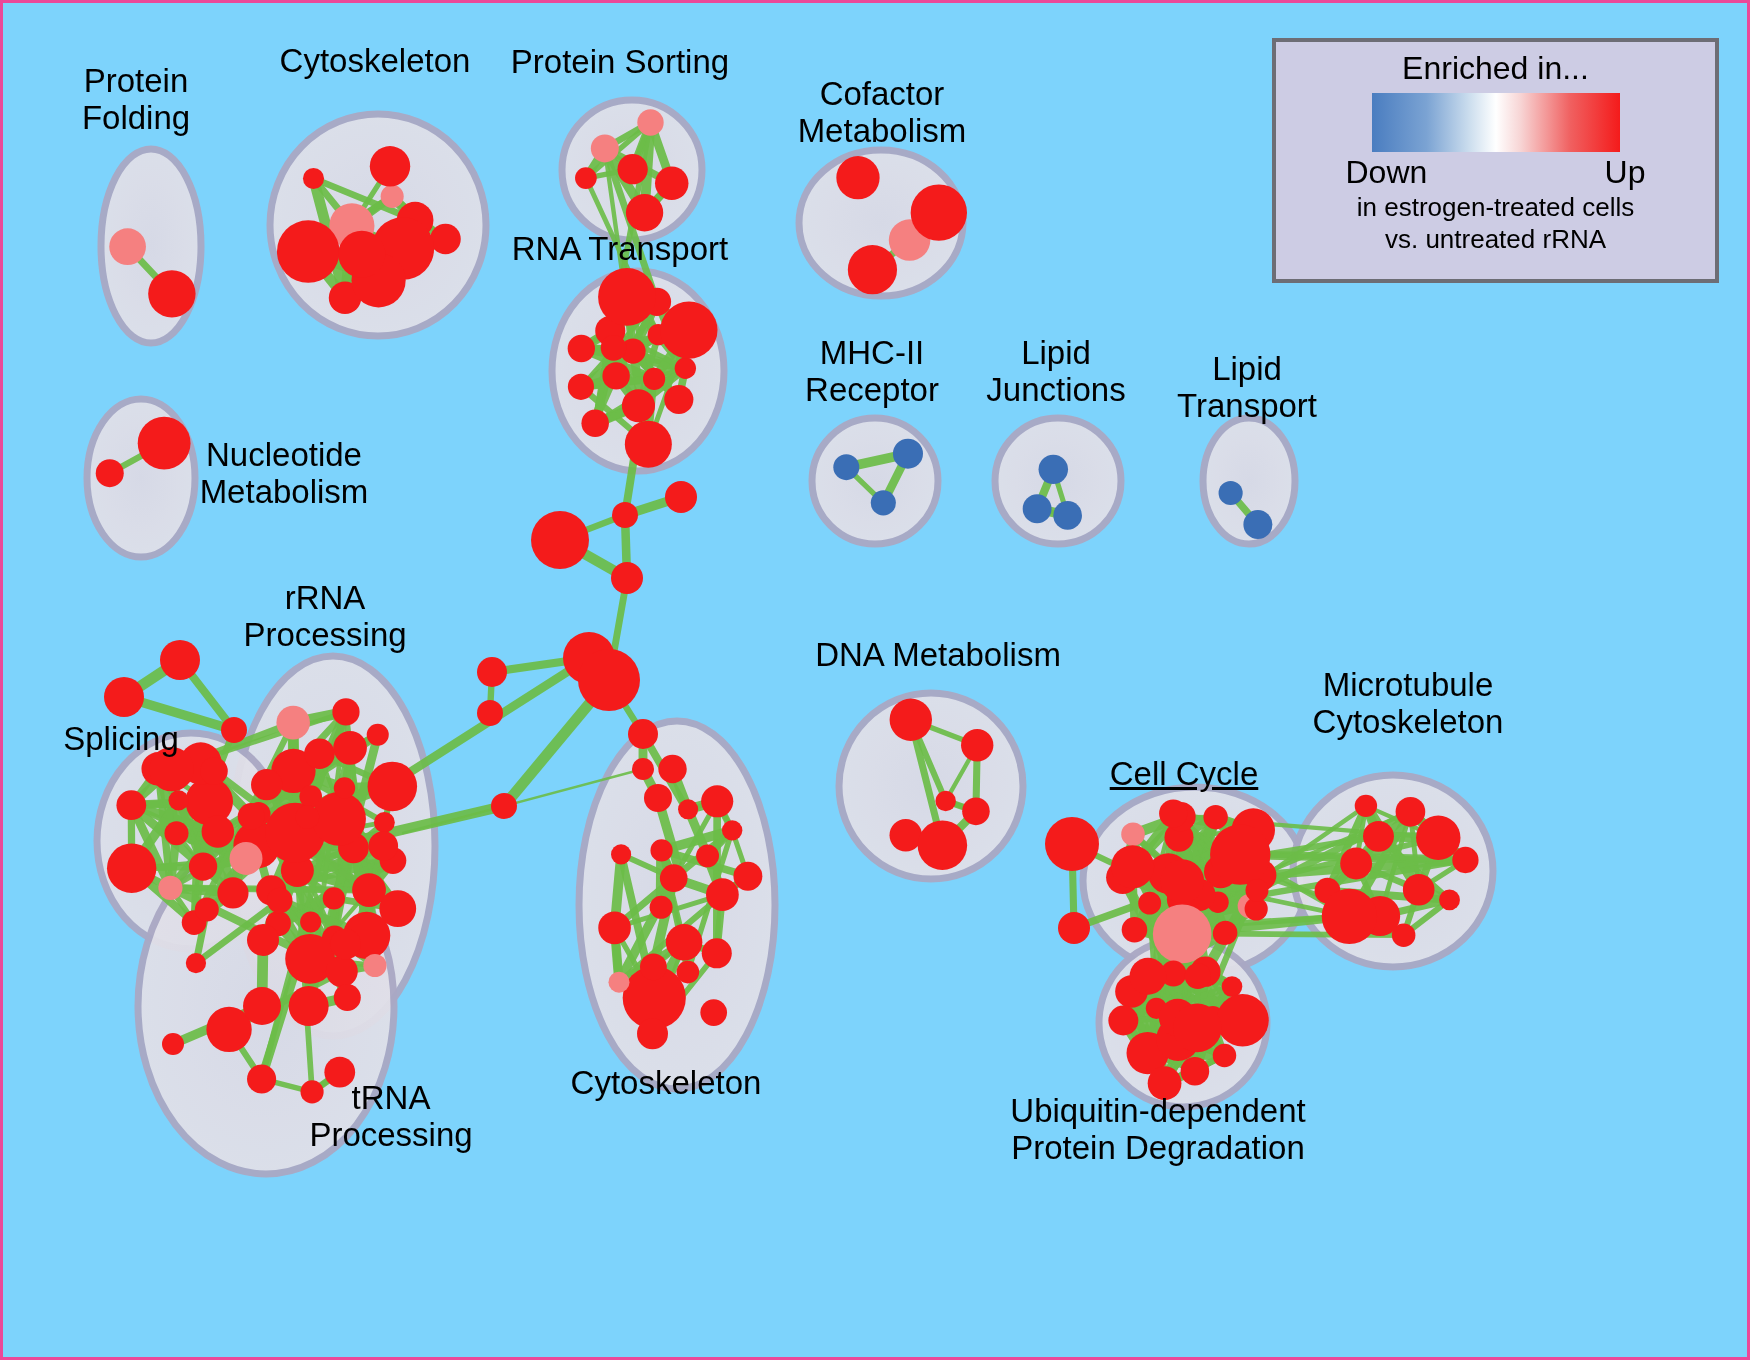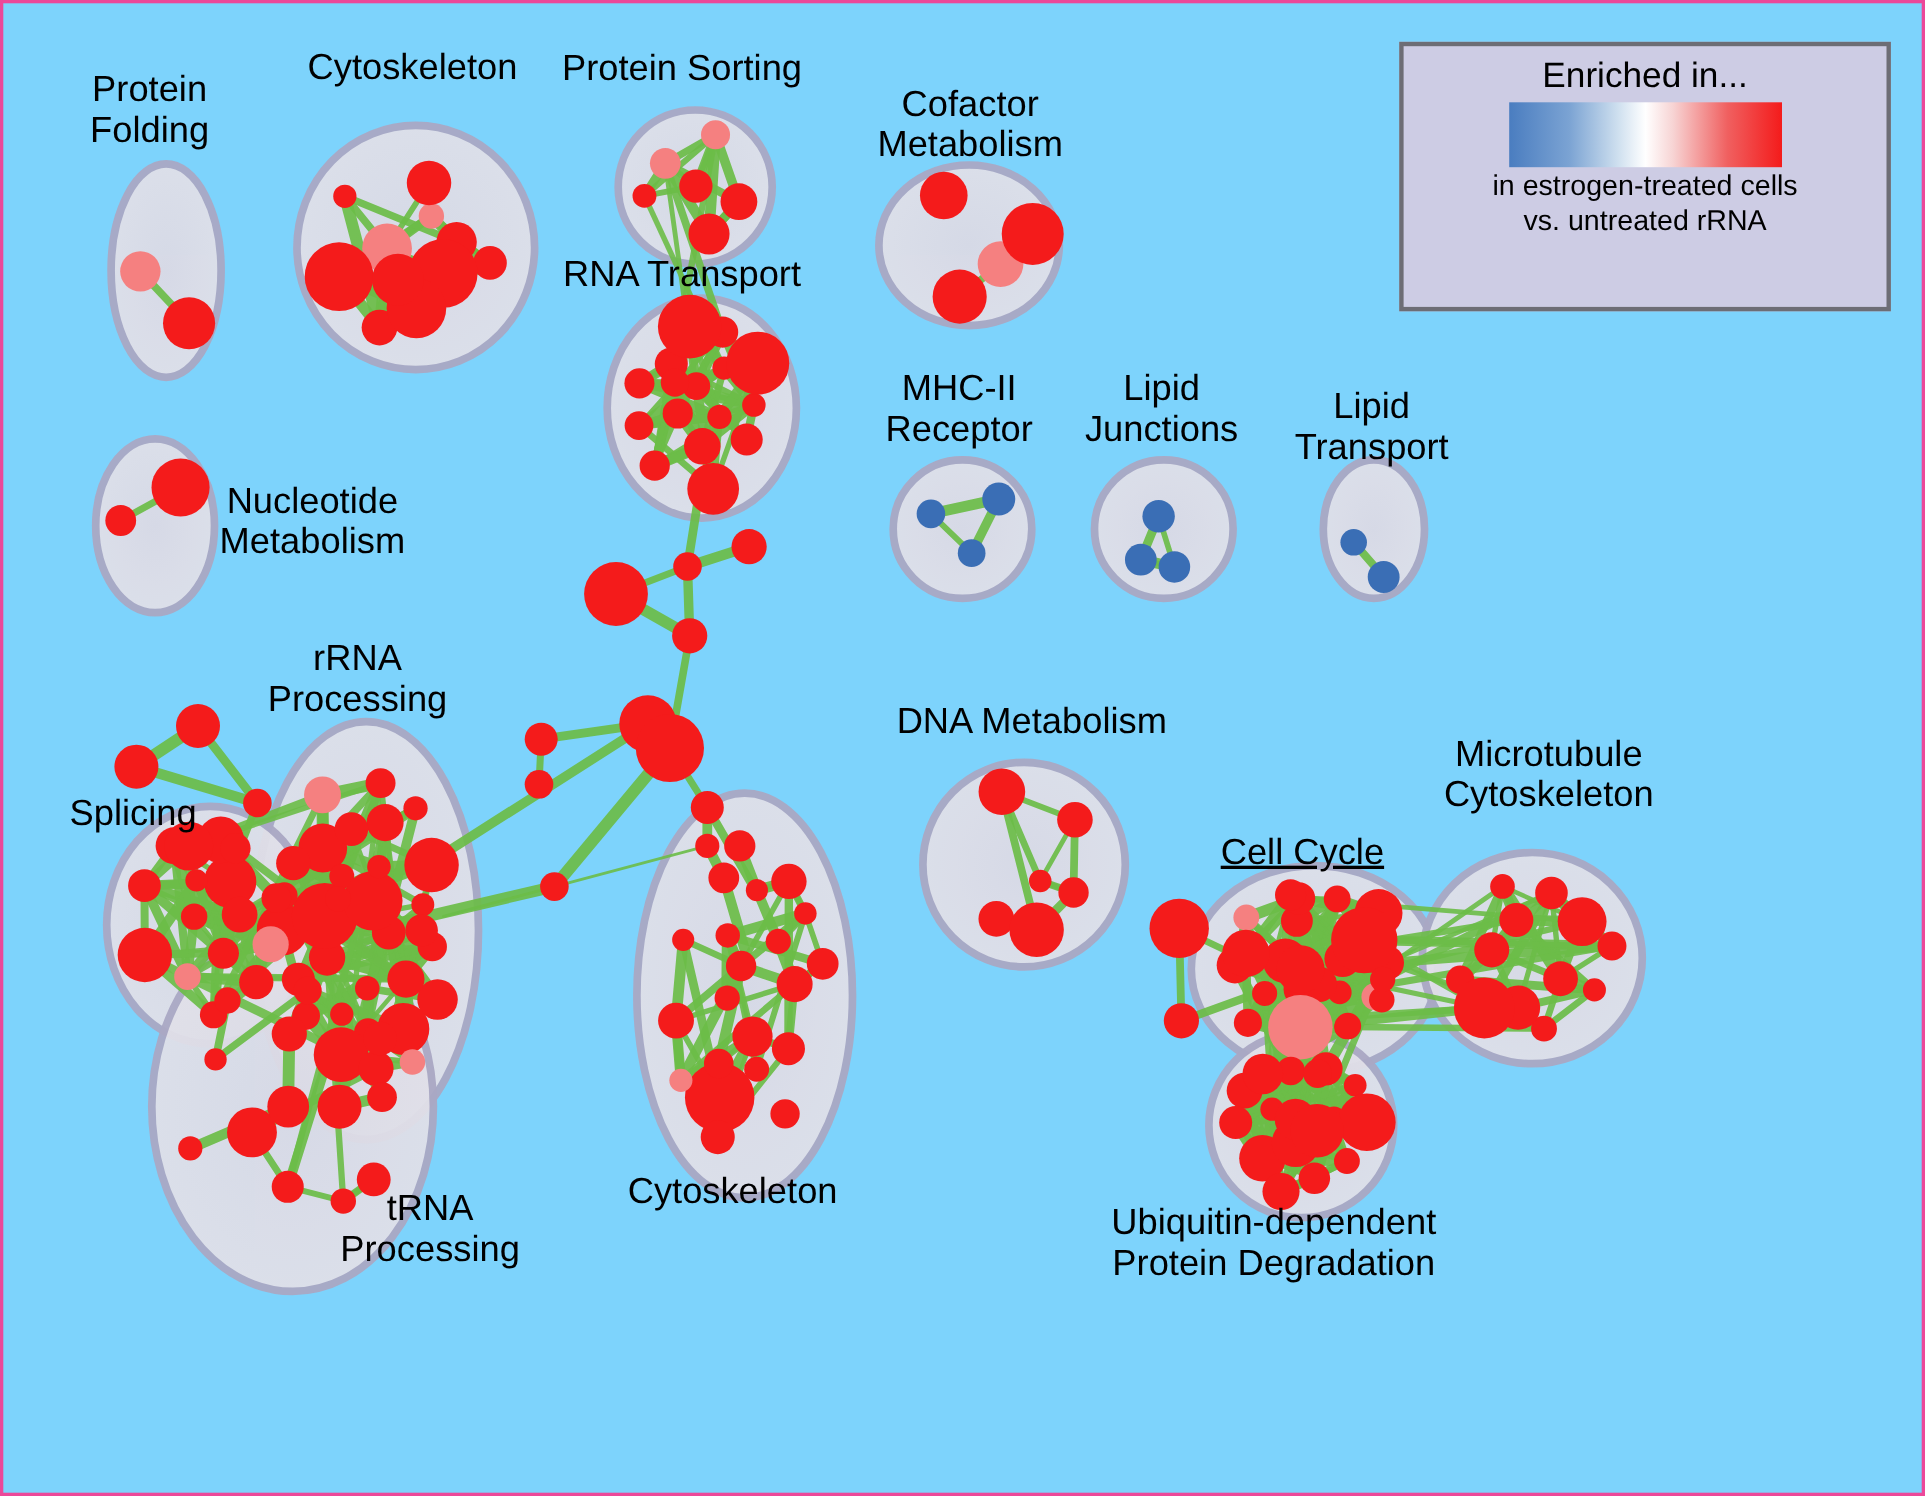--- a/index.html
+++ b/index.html
@@ -959,17 +959,21 @@
       <div class="lbl" style="left: 1181px; top: 753px; text-decoration: underline;">Cell Cycle</div>
       <div class="lbl" style="left: 1405px; top: 664px;">Microtubule
 Cytoskeleton</div>
       <div class="lbl" style="left: 1155px; top: 1090px;">Ubiquitin-dependent
 Protein Degradation</div>
     </div>
 
   <div id="legend">
     <div class="lg-title">Enriched in...</div>
     <div id="lg-bar"></div>
+    <div id="lg-ends">
+      <span>Down</span>
+      <span>Up</span>
+    </div>
     <div class="lg-sub">in estrogen-treated cells</div>
     <div class="lg-sub">vs. untreated rRNA</div>
   </div>
 
 </div>
 
 </body></html>

